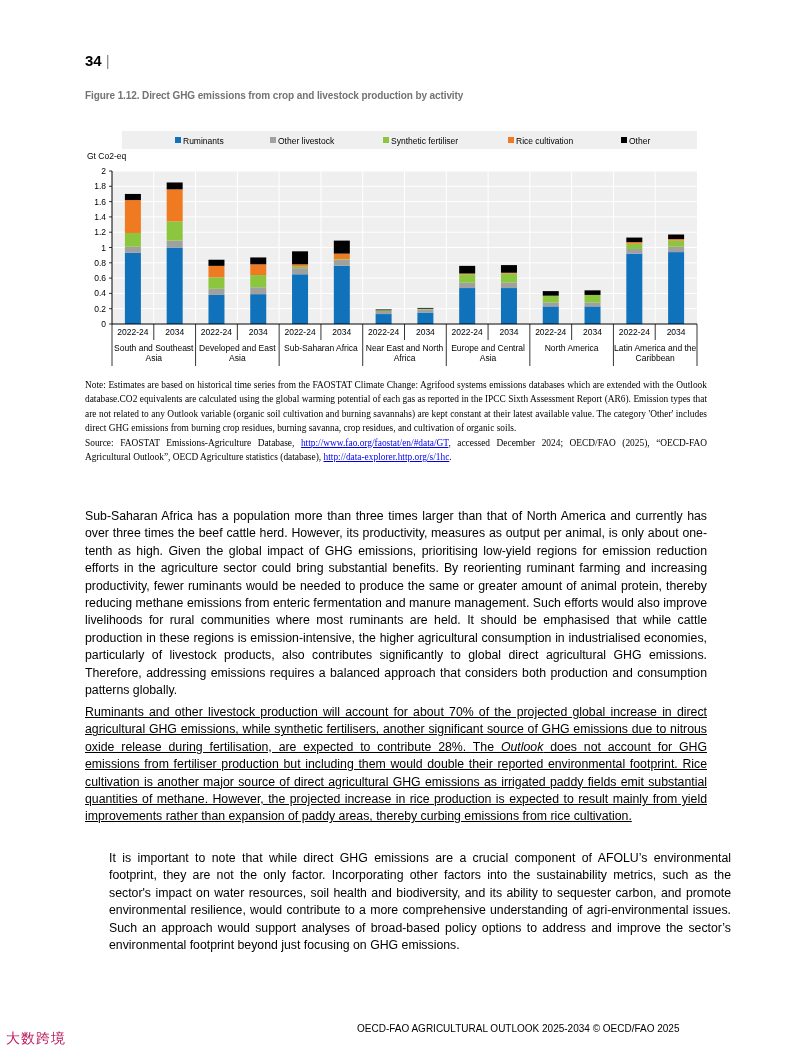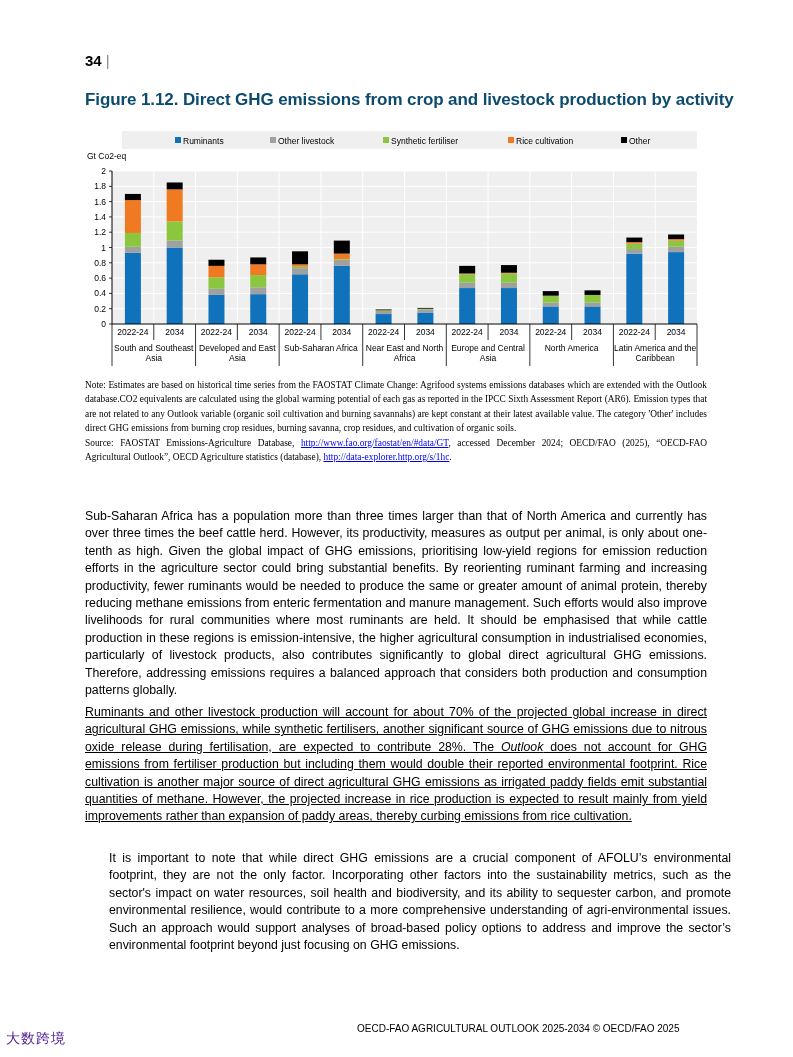--- a/index.html
+++ b/index.html
@@ -1,28 +1,28 @@
 <!DOCTYPE html>
 <html><head>
 <meta charset="utf-8">
 <style>
   html, body { margin: 0; padding: 0; background: #ffffff; }
   body { width: 793px; height: 1057px; position: relative; overflow: hidden; font-family: "Liberation Sans", sans-serif; color: #000; }
   .page-num { position: absolute; left: 85px; top: 52px; font-size: 15px; font-weight: bold; text-align: right; }
   .page-num .bar { font-weight: normal; color: #888; margin-left: 4px; }
-  .fig-title { position: absolute; left: 85px; top: 90px; font-size: 17px; font-weight: bold; color: #0c4a6e; letter-spacing: -0.1px; }
+  .fig-title { position: absolute; left: 85px; top: 90px; font-size: 10px; font-weight: bold; color: #737373; letter-spacing: -0.1px; }
   #chart { position: absolute; left: 85px; top: 128px; }
   .note { position: absolute; left: 85px; top: 378px; width: 622px; font-size: 9.4px; line-height: 14.4px; text-align: justify; font-family: Liberation Serif, serif; }
   .note a { color: #0000ee; text-decoration: underline; }
   .para { position: absolute; left: 85px; width: 622px; font-size: 12.3px; line-height: 17.4px; text-align: justify; margin: 0; }
   .p1 { top: 508px; }
   .p2 { top: 704px; text-decoration: underline; }
   .p3 { top: 850px; margin-left: 24px; }
   .footer { position: absolute; left: 357px; top: 1023px; font-size: 10px; }
-  .watermark { position: absolute; left: 6px; top: 1030px; font-size: 14px; color: #4c1d95; letter-spacing: 1px; }
+  .watermark { position: absolute; left: 6px; top: 1030px; font-size: 14px; color: #be185d; letter-spacing: 1px; }
 </style>
 </head>
 <body>
 
 <div class="page-num"><span>34</span><span class="bar">|</span></div>
 
 <div class="fig-title">Figure 1.12. Direct GHG emissions from crop and livestock production by activity</div>
 
 <svg id="chart" width="620" height="240" xmlns="http://www.w3.org/2000/svg">
     <rect x="37" y="3" width="575" height="18" fill="#efefef"></rect>

